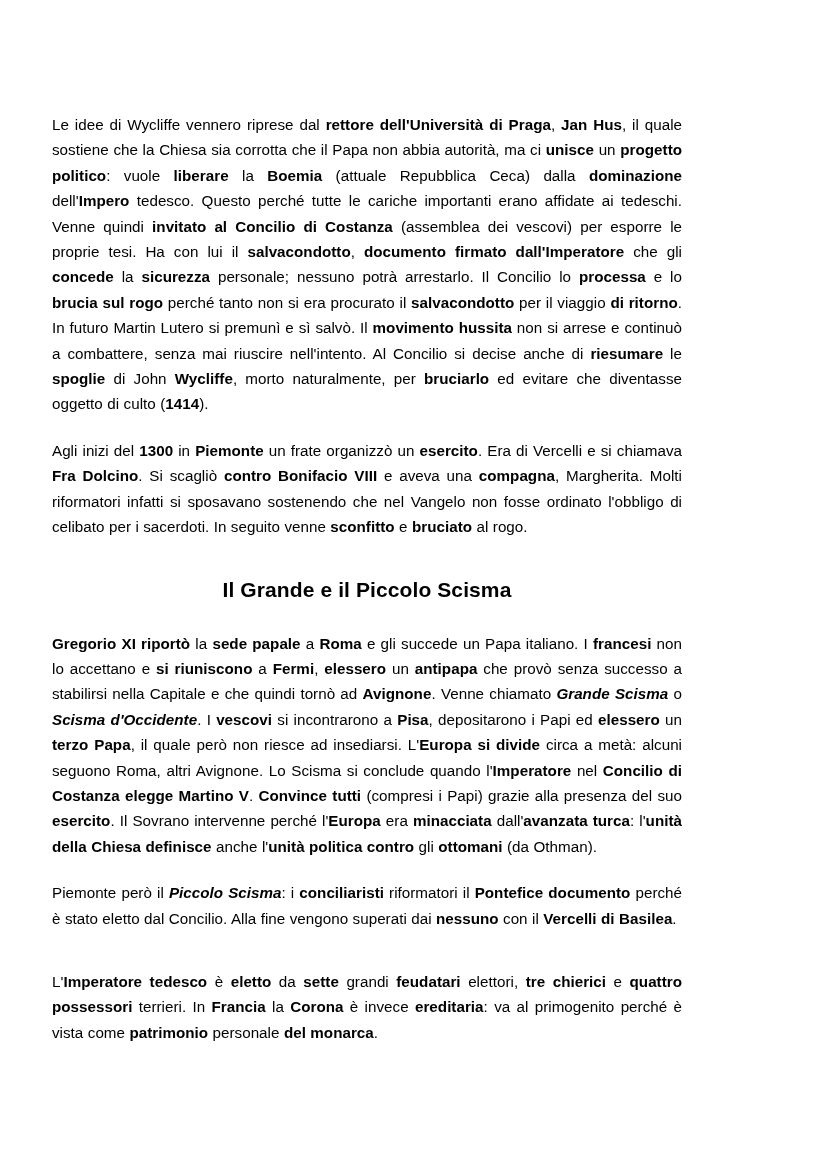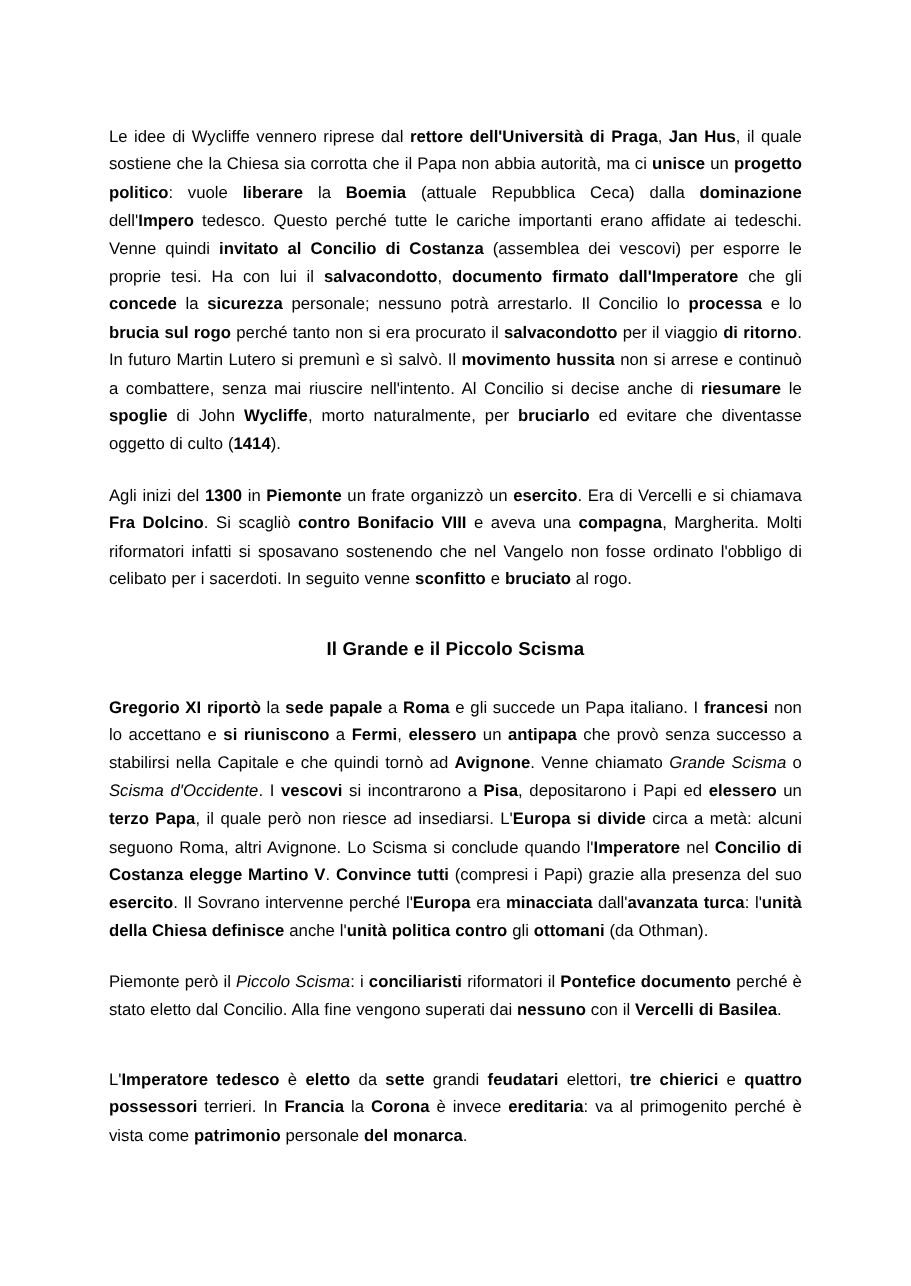--- a/index.html
+++ b/index.html
@@ -14,48 +14,48 @@
     font-family: "Liberation Sans", sans-serif;
     color: #000000;
     -webkit-font-smoothing: antialiased;
   }
   .page {
     position: relative;
     width: 708px;
     height: 1169px;
     background: #ffffff;
     box-sizing: border-box;
-    padding: 112px 99px 0 99px;
+    padding: 112px 99px 0 52px;
   }
   .doc-body {
     width: 630px;
   }
   p.para {
     margin: 0 0 21px 0;
     font-size: 15.2px;
     line-height: 25.4px;
     text-align: justify;
     text-justify: inter-word;
     letter-spacing: 0.02px;
     word-spacing: 0.2px;
   }
   p.para:last-child {
     margin-bottom: 0;
     margin-top: 38px;
   }
   h2.section-heading {
     margin: 38px 0 29px 0;
-    font-size: 17px;
+    font-size: 21px;
     line-height: 24px;
     font-weight: bold;
     text-align: center;
     letter-spacing: 0.1px;
   }
   b, strong { font-weight: bold; }
-  .bi { font-weight: normal; font-style: italic; }
+  .bi { font-weight: bold; font-style: italic; }
 </style>
 </head>
 <body style="background: rgb(255, 255, 255); color: rgb(0, 0, 0);">
 
 <div class="page" style="background: rgb(255, 255, 255);">
   <div class="doc-body">
 
     <p class="para"><span>Le idee di Wycliffe vennero riprese dal </span><b>rettore dell'Università di Praga</b><span>, </span><b>Jan Hus</b><span>, il quale sostiene che la Chiesa sia corrotta che il Papa non abbia autorità, ma ci </span><b>unisce</b><span> un </span><b>progetto politico</b><span>: vuole </span><b>liberare</b><span> la </span><b>Boemia</b><span> (attuale Repubblica Ceca) dalla </span><b>dominazione</b><span> dell'</span><b>Impero</b><span> tedesco. Questo perché tutte le cariche importanti erano affidate ai tedeschi. Venne quindi </span><b>invitato al Concilio di Costanza</b><span> (assemblea dei vescovi) per esporre le proprie tesi. Ha con lui il </span><b>salvacondotto</b><span>, </span><b>documento firmato dall'Imperatore</b><span> che gli </span><b>concede</b><span> la </span><b>sicurezza</b><span> personale; nessuno potrà arrestarlo. Il Concilio lo </span><b>processa</b><span> e lo </span><b>brucia sul rogo</b><span> perché tanto non si era procurato il </span><b>salvacondotto</b><span> per il viaggio </span><b>di ritorno</b><span>. In futuro Martin Lutero si premunì e sì salvò. Il </span><b>movimento hussita</b><span> non si arrese e continuò a combattere, senza mai riuscire nell'intento. Al Concilio si decise anche di </span><b>riesumare</b><span> le </span><b>spoglie</b><span> di John </span><b>Wycliffe</b><span>, morto naturalmente, per </span><b>bruciarlo</b><span> ed evitare che diventasse oggetto di culto (</span><b>1414</b><span>).</span></p>
 
     <p class="para"><span>Agli inizi del </span><b>1300</b><span> in </span><b>Piemonte</b><span> un frate organizzò un </span><b>esercito</b><span>. Era di Vercelli e si chiamava </span><b>Fra Dolcino</b><span>. Si scagliò </span><b>contro Bonifacio VIII</b><span> e aveva una </span><b>compagna</b><span>, Margherita. Molti riformatori infatti si sposavano sostenendo che nel Vangelo non fosse ordinato l'obbligo di celibato per i sacerdoti. In seguito venne </span><b>sconfitto</b><span> e </span><b>bruciato</b><span> al rogo.</span></p>

